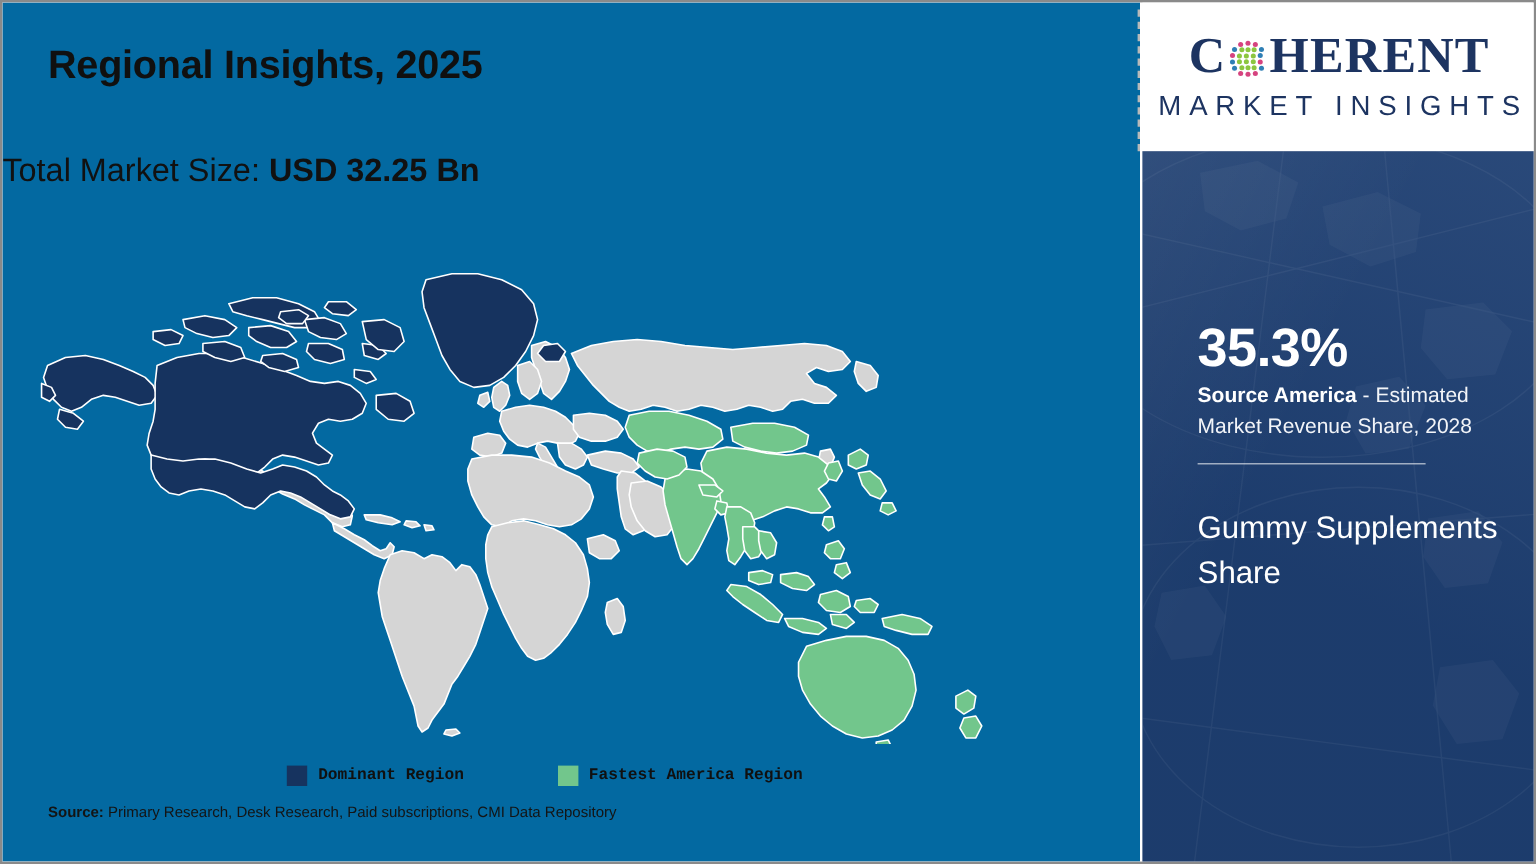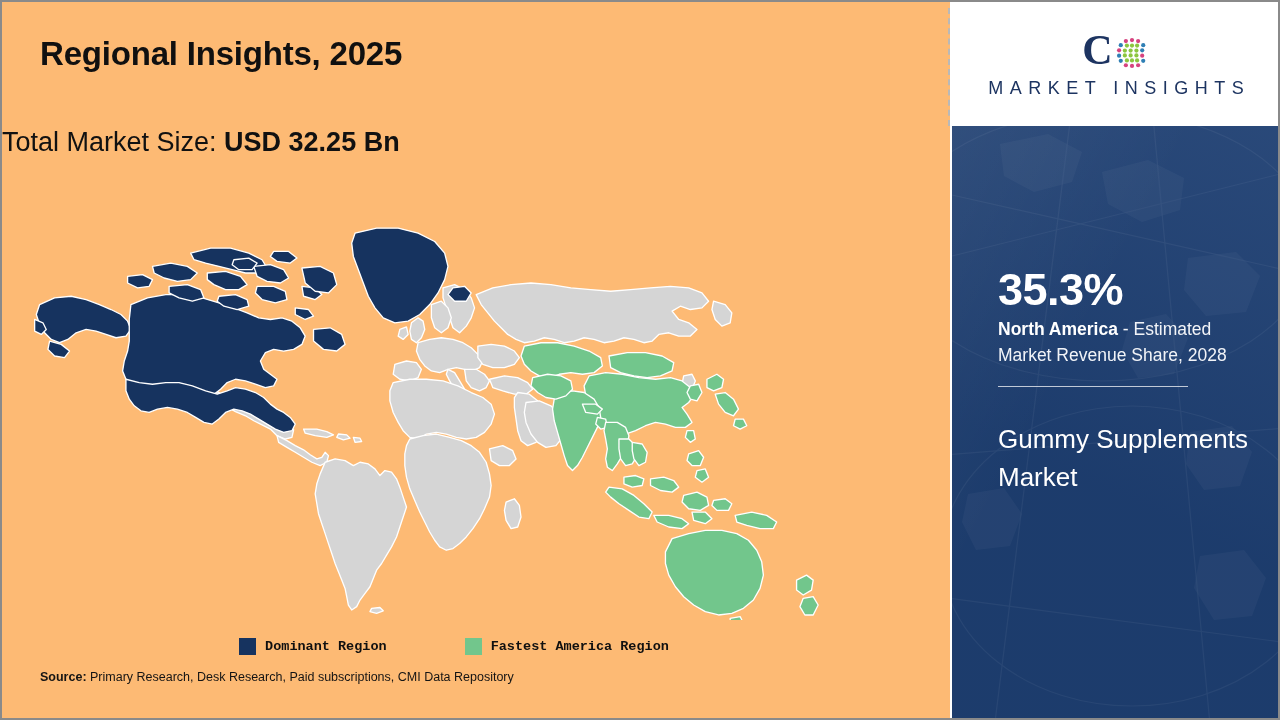--- a/index.html
+++ b/index.html
@@ -16,21 +16,21 @@
     background: #ffffff;
     border: 2px solid #8a8a8a;
     overflow: hidden;
   }
 
   
   .left-pane {
     position: absolute;
     left: 0; top: 0;
     width: 948px; height: 716px;
-    background: #fdba74;
+    background: #0369a1;
   }
   .title {
     position: absolute;
     left: 38px; top: 33px;
     font-size: 33px;
     font-weight: 700;
     color: #101010;
     letter-spacing: -0.2px;
     white-space: nowrap;
   }
@@ -116,21 +116,21 @@
   }
   .logo-globe {
     display: inline-block;
     width: 34px; height: 34px;
     margin: 0 1px;
     position: relative;
     top: 2px;
   }
   .logo-sub {
     margin-top: 7px;
-    font-size: 18px;
+    font-size: 23px;
     font-weight: 400;
     color: #1d3461;
     letter-spacing: 6.5px;
     text-indent: 6.5px;
     white-space: nowrap;
   }
 
   
   .panel {
     position: absolute;
@@ -381,20 +381,21 @@
             <circle cx="35" cy="72" r="6.2" fill="#8cc63f"></circle>
             <circle cx="50" cy="72" r="6.2" fill="#8cc63f"></circle>
             <circle cx="65" cy="72" r="6.2" fill="#8cc63f"></circle>
             <circle cx="83" cy="73" r="6.2" fill="#2f7fb5"></circle>
             <circle cx="32" cy="86" r="6.2" fill="#d6437f"></circle>
             <circle cx="50" cy="88" r="6.2" fill="#d6437f"></circle>
             <circle cx="68" cy="86" r="6.2" fill="#d6437f"></circle>
           </g>
         </svg>
       </span>
+      <span>HERENT</span>
     </div>
     <div class="logo-sub">MARKET INSIGHTS</div>
   </div>
 
   <div class="panel">
     <div class="panel-texture">
       <svg viewBox="0 0 328 594" xmlns="http://www.w3.org/2000/svg" preserveAspectRatio="xMidYMid slice">
         <g fill="none" stroke="#ffffff" stroke-width="1.2" opacity="0.55">
           <path d="M-40 60 L360 150"></path>
           <path d="M-40 140 L360 40"></path>
@@ -413,20 +414,20 @@
           <path d="M238 306 L280 300 L300 326 L288 360 L252 364 L234 338 Z"></path>
           <path d="M248 430 L292 424 L314 452 L300 490 L262 494 L242 462 Z"></path>
           <path d="M16 368 L52 362 L70 388 L58 420 L24 424 L10 396 Z"></path>
         </g>
       </svg>
     </div>
 
     <div class="panel-inner">
       <div class="stat-value">35.3%</div>
       <div class="stat-desc">
-        <span class="region-name">North America</span><span> - Estimated Market Revenue Share, 2028</span>
+        <span class="region-name">Source America</span><span> - Estimated Market Revenue Share, 2028</span>
       </div>
       <div class="panel-rule"></div>
-      <div class="market-name">Gummy Supplements Market</div>
+      <div class="market-name">Gummy Supplements Share</div>
     </div>
   </div>
 
 </div>
 
 </body></html>

